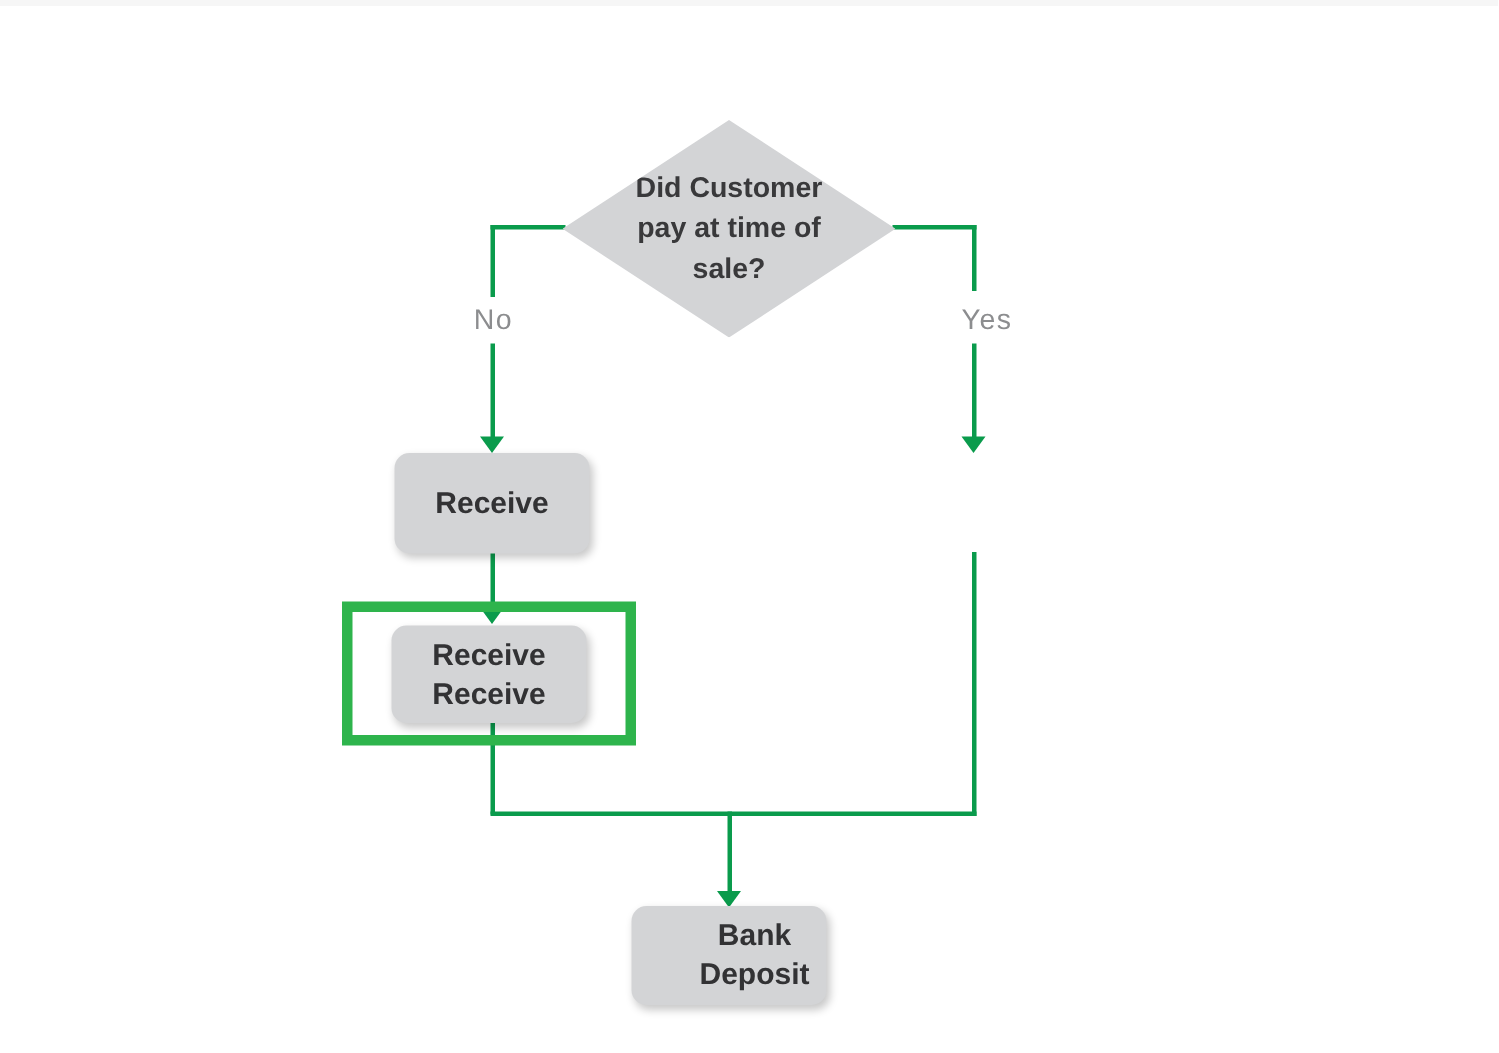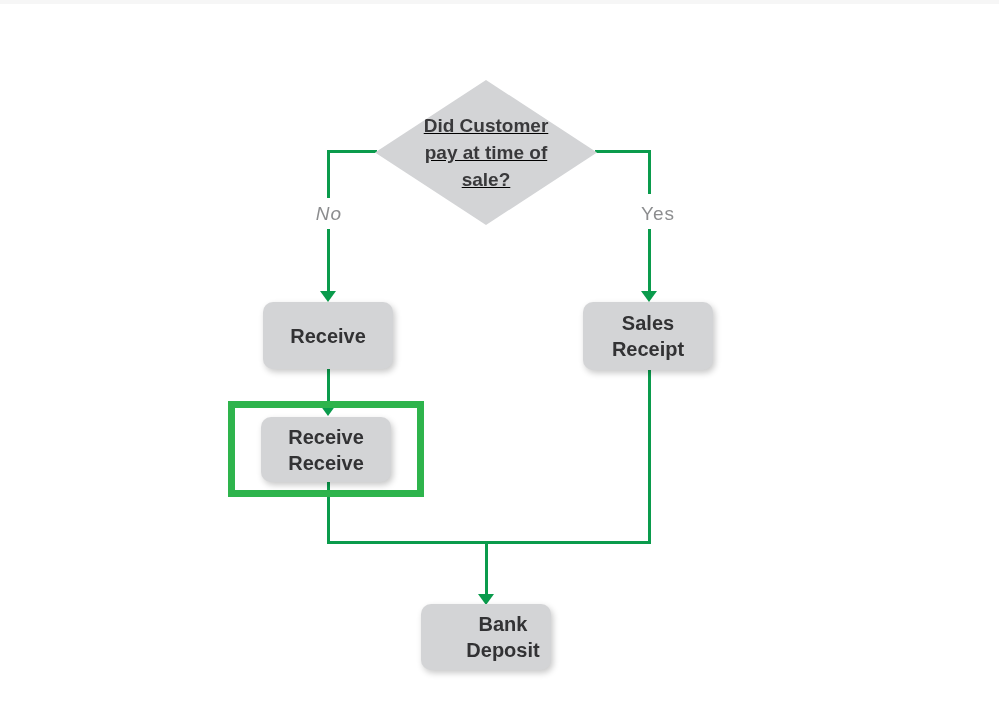--- a/index.html
+++ b/index.html
@@ -48,21 +48,20 @@
   
   .diamond {
     position: absolute;
     left: 375px; top: 80px;
     width: 222px; height: 145px;
     background: var(--node-fill);
     clip-path: polygon(50% 0, 100% 50%, 50% 100%, 0 50%);
     display: flex;
     align-items: center;
     justify-content: center;
-    text-decoration: underline;
   }
   .diamond-label {
     width: 150px;
     text-align: center;
     font-size: 19px;
     font-weight: bold;
     line-height: 27px;
     color: #39393b;
   }
 
@@ -101,21 +100,21 @@
   
   .branch-label {
     position: absolute;
     width: 52px;
     text-align: center;
     font-size: 19px;
     color: var(--branch-gray);
     background: var(--bg);
     letter-spacing: 1px;
   }
-  .branch-label-no  { left: 303px; top: 203px; font-style: italic; }
+  .branch-label-no  { left: 303px; top: 203px; }
   .branch-label-yes { left: 632px; top: 203px; }
 
   
   .annotation {
     position: absolute;
     text-align: center;
     font-size: 26px;
     font-weight: bold;
     line-height: 35px;
     color: var(--annotation);
@@ -159,23 +158,20 @@
   <div class="branch-label branch-label-no">No</div>
   <div class="branch-label branch-label-yes">Yes</div>
 
 
   <div class="highlight-rect"></div>
 
   <div class="node node-invoice">
     <div class="node-label">Receive</div>
   </div>
 
-  <div class="node node-sales-receipt">
-    <div class="node-label">Sales Receipt</div>
-  </div>
 
   <div class="node node-receive-payment">
     <div class="node-label">Receive Receive</div>
   </div>
 
   <div class="node node-bank-deposit">
     <div class="node-label">Bank Deposit</div>
   </div>
 
 </div>

